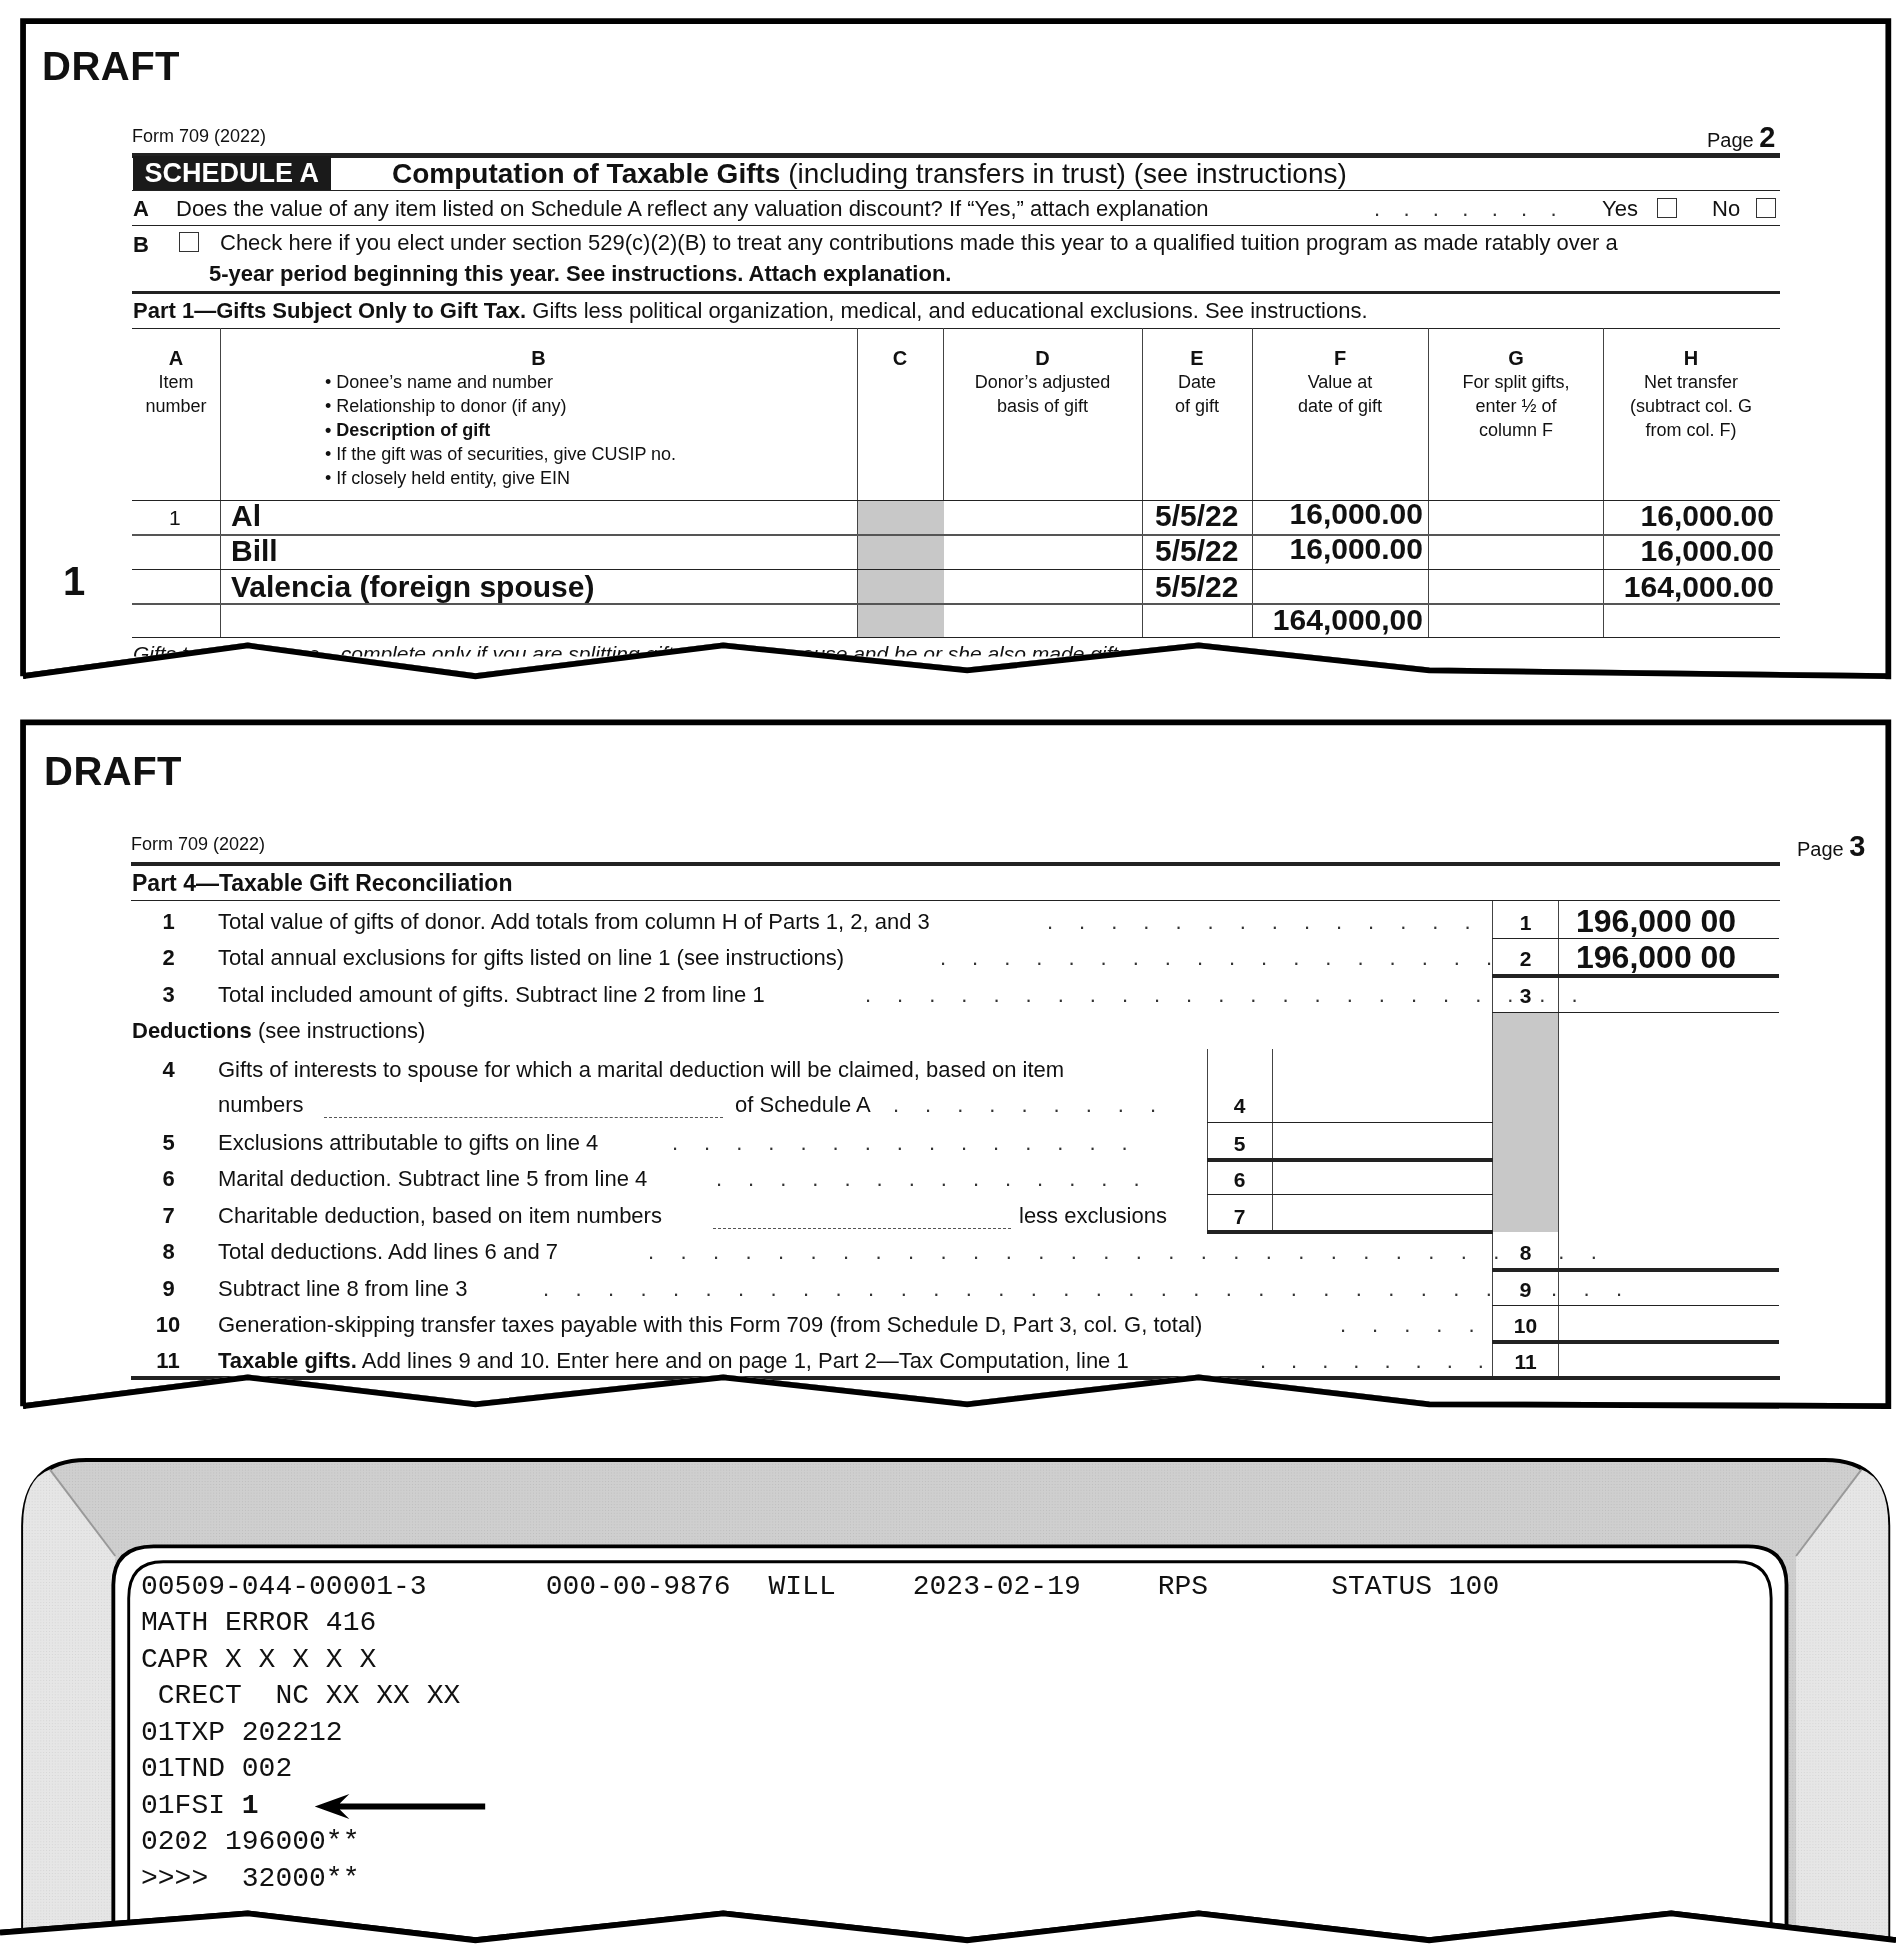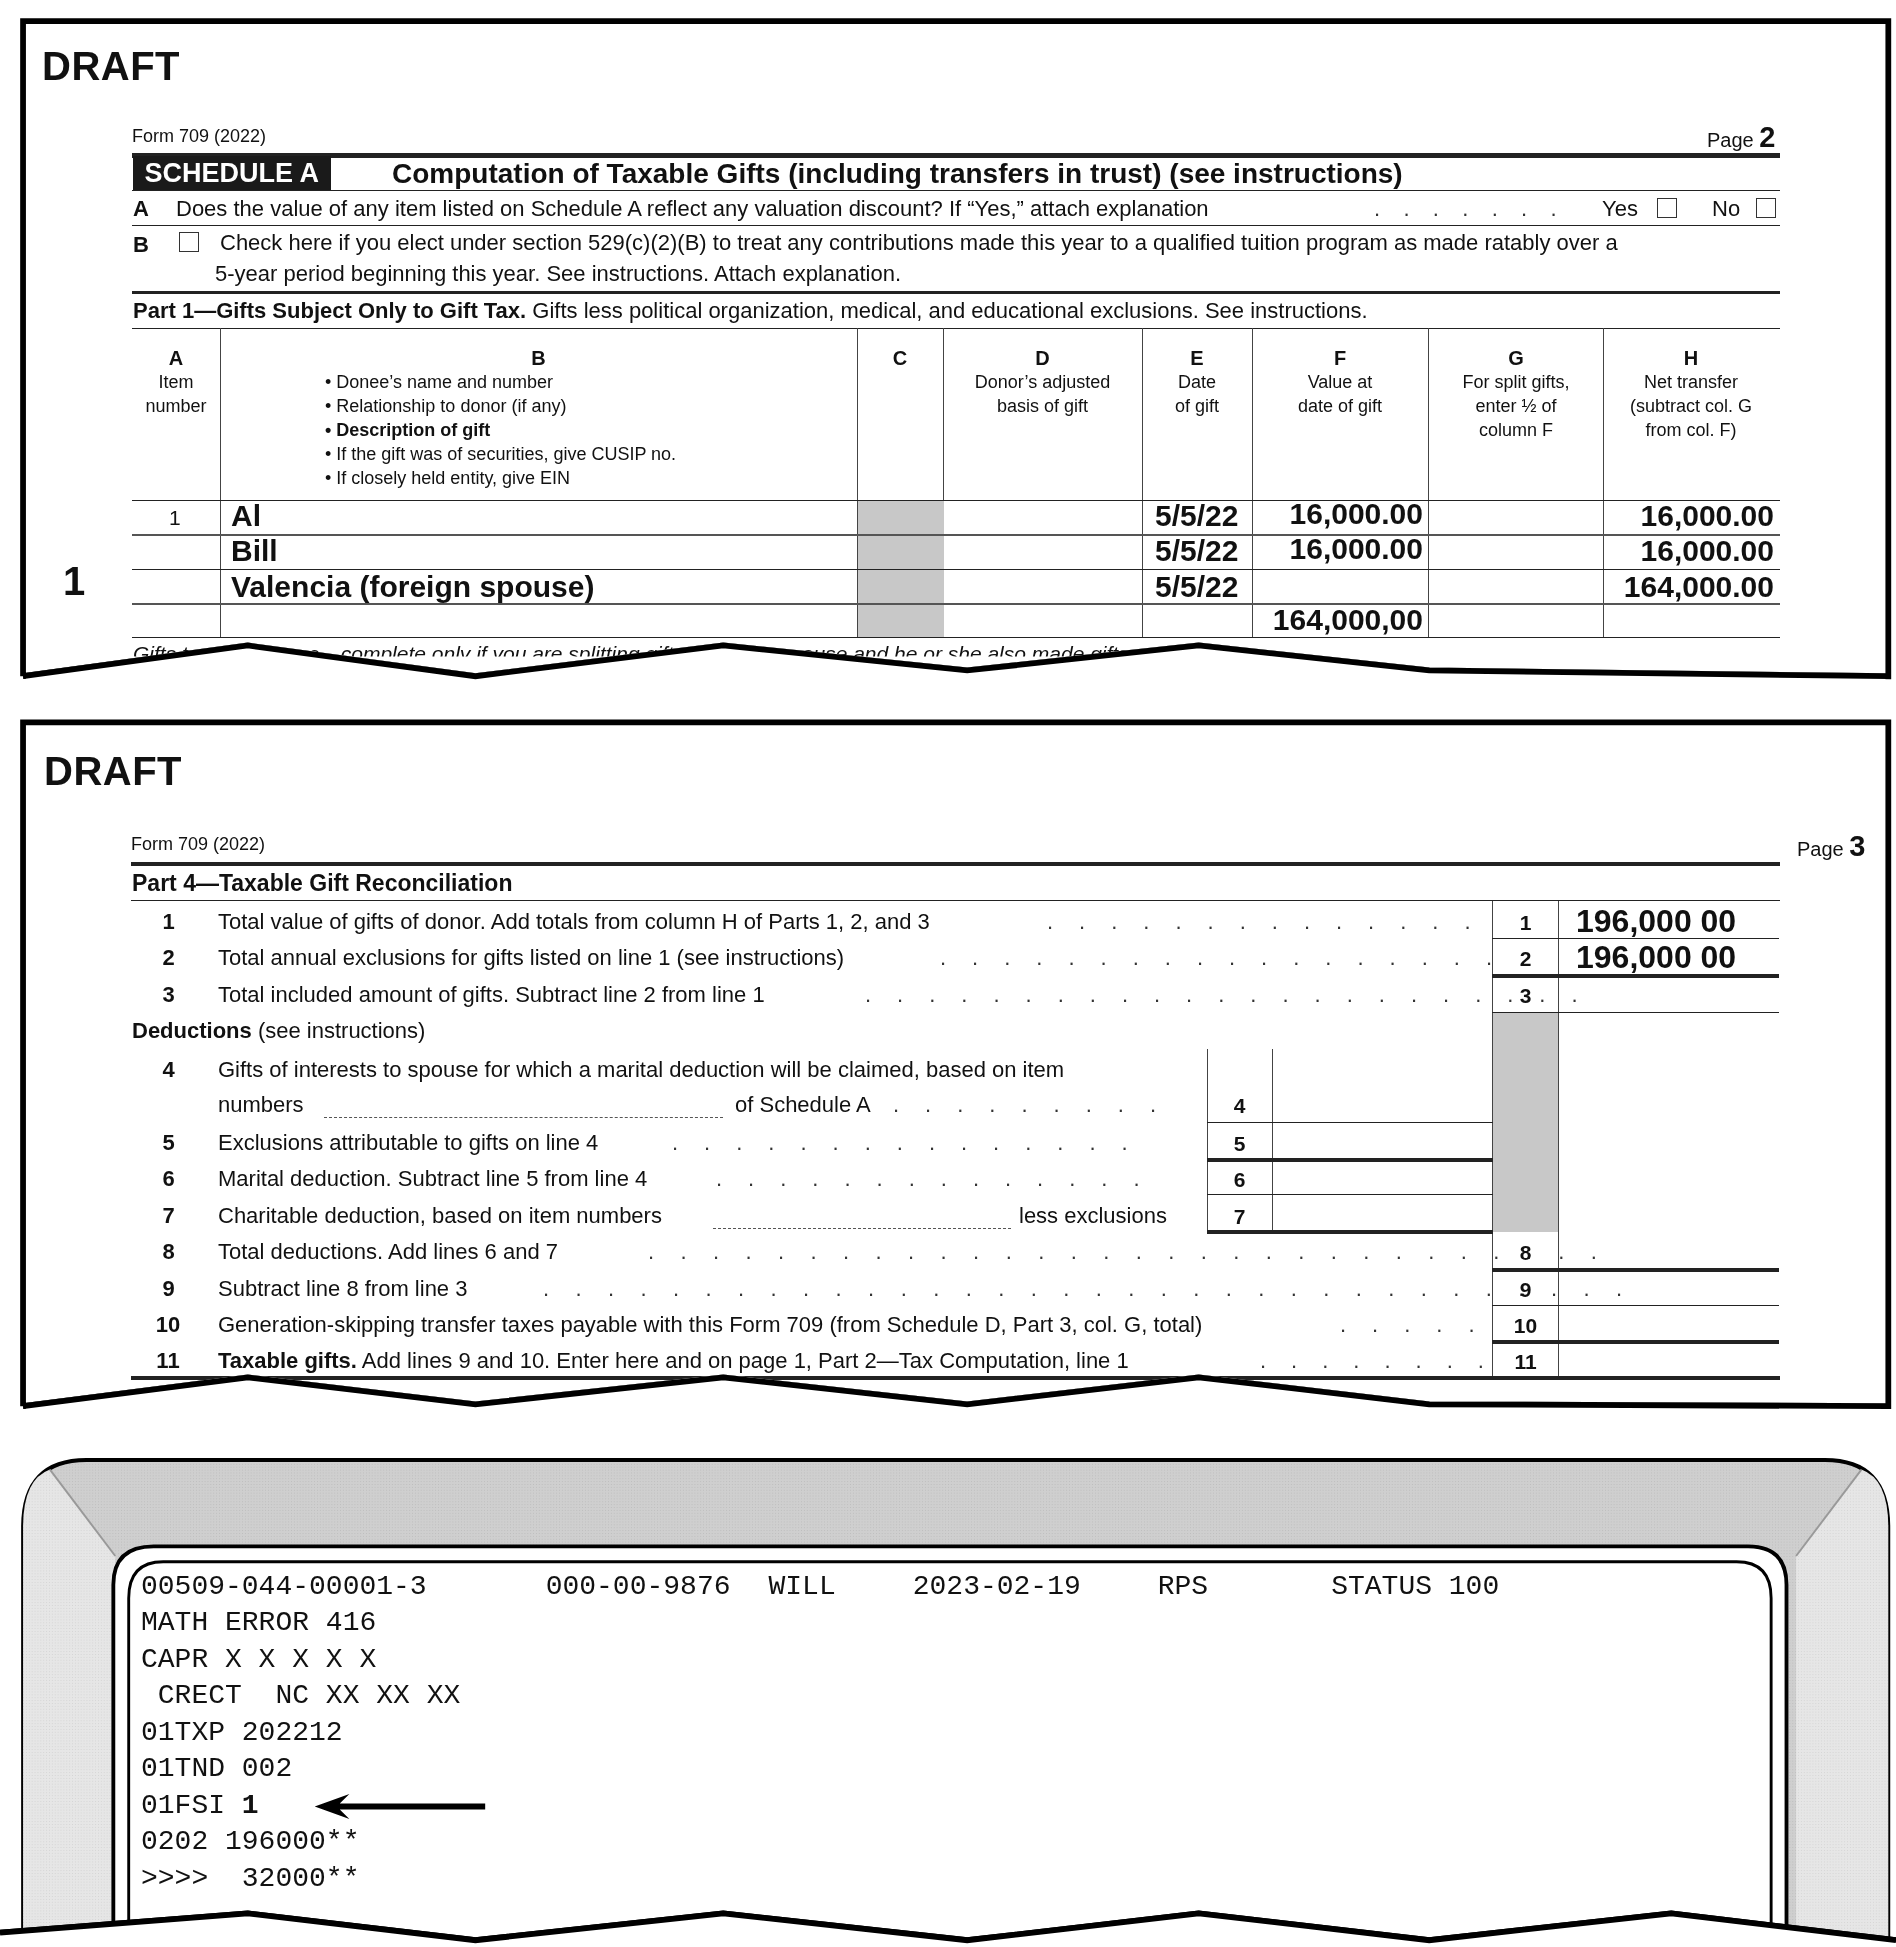--- a/index.html
+++ b/index.html
@@ -67,38 +67,38 @@
 
 <div>
   <div class="draft" style="left:42px; top:44px;">DRAFT</div>
   <div class="formhdr" style="left:132px; top:126px;">Form 709 (2022)</div>
   <div class="pagelbl" style="left:1707px; top:121px;">
     <span>Page</span> <b>2</b>
   </div>
   <div class="hr" style="left:132px; top:153px; width:1648px; height:4.8px;"></div>
 
   <div class="sched-tag" style="left:133px; top:156px;">SCHEDULE A</div>
-  <div class="txt" style="left:392px; top:156px; font-size:28px; line-height:35px;font-weight:bold;">
+  <div class="txt" style="left:392px; top:156px; font-size:28px; line-height:35px;">
     <b>Computation of Taxable Gifts</b><span> (including transfers in trust) (see instructions)</span>
   </div>
   <div class="hr" style="left:132px; top:190px; width:1648px; height:1.4px;"></div>
 
   <div class="txt" style="left:133px; top:196px; font-weight:bold;">A</div>
   <div class="txt" style="left:176px; top:196px;">Does the value of any item listed on Schedule A reflect any valuation discount? If “Yes,” attach explanation</div>
   <div class="dots" style="left:1374px; top:196px; letter-spacing:8.6px;">. . . . . . .</div>
   <div class="txt" style="left:1602px; top:196px;">Yes</div>
   <div class="chk" style="left:1657px; top:198px;"></div>
   <div class="txt" style="left:1712px; top:196px;">No</div>
   <div class="chk" style="left:1756px; top:198px;"></div>
   <div class="hr" style="left:132px; top:225px; width:1648px; height:1.4px;"></div>
 
   <div class="txt" style="left:133px; top:232px; font-weight:bold;">B</div>
   <div class="chk" style="left:179px; top:232px;"></div>
   <div class="txt" style="left:220px; top:230px;">Check here if you elect under section 529(c)(2)(B) to treat any contributions made this year to a qualified tuition program as made ratably over a</div>
-  <div class="txt" style="left:215px; top:261px;">5-year period beginning this year. See instructions. Attach explanation.</div>
+  <div class="txt" style="left:209px; top:261px;font-weight:bold;">5-year period beginning this year. See instructions. Attach explanation.</div>
   <div class="hr" style="left:132px; top:291px; width:1648px; height:2.9px;"></div>
 
   <div class="txt" style="left:133px; top:298px;">
     <b>Part 1—Gifts Subject Only to Gift Tax.</b><span> Gifts less political organization, medical, and educational exclusions. See instructions.</span>
   </div>
   <div class="hr" style="left:132px; top:328px; width:1648px; height:1.4px;"></div>
 
   <div class="vr" style="left:220px; top:328px; height:309px;"></div>
   <div class="vr" style="left:857px; top:328px; height:309px;"></div>
   <div class="vr" style="left:943px; top:328px; height:309px;"></div>

